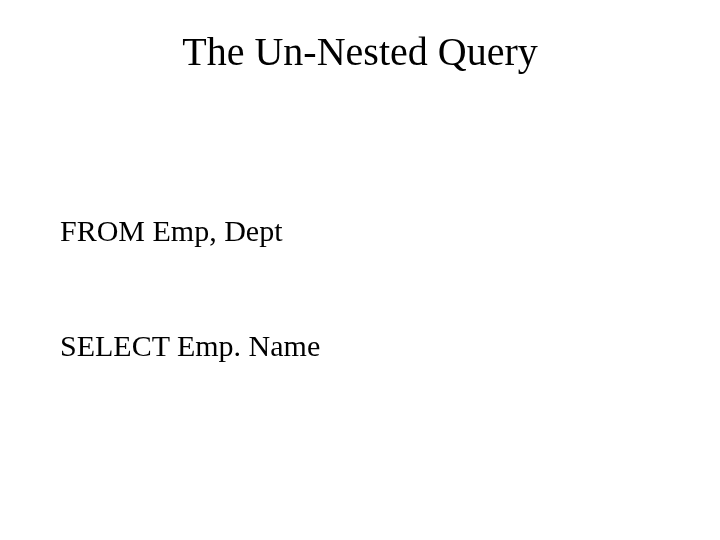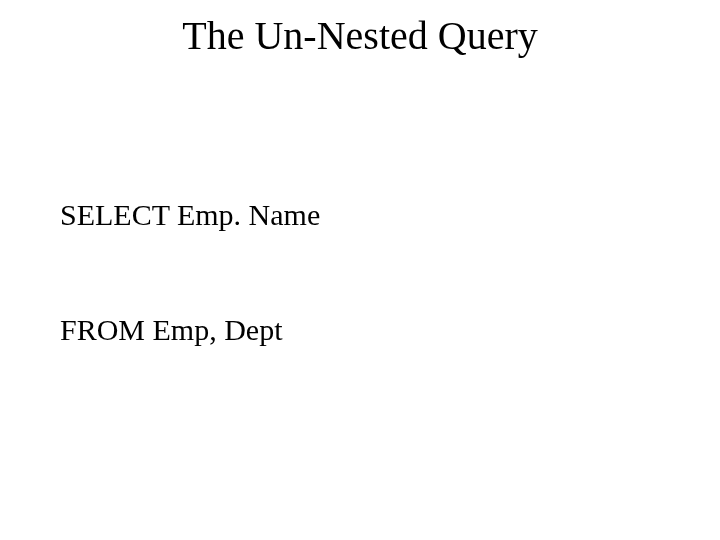--- a/index.html
+++ b/index.html
@@ -15,38 +15,38 @@
       position: relative;
       width: 720px;
       height: 540px;
       box-sizing: border-box;
       padding: 0 60px;
     }
     .title {
       text-align: center;
       font-size: 40px;
       font-weight: normal;
-      margin-top: 12px;
+      margin-top: 28px;
       margin-bottom: 60px;
     }
     .query {
       font-size: 30px;
       line-height: 1.28;
       white-space: pre;
     }
     .line {
       display: block;
     }
   </style>
 </head>
 <body>
 
 <div class="slide">
   <div class="title">The Un-Nested Query</div>
 
   <div class="query">
+    <span class="line">FROM Emp, Dept</span>
     <span class="line">SELECT Emp. Name</span>
-    <span class="line">FROM Emp, Dept</span>
     
     
     
   </div>
 </div>
 
 </body></html>

